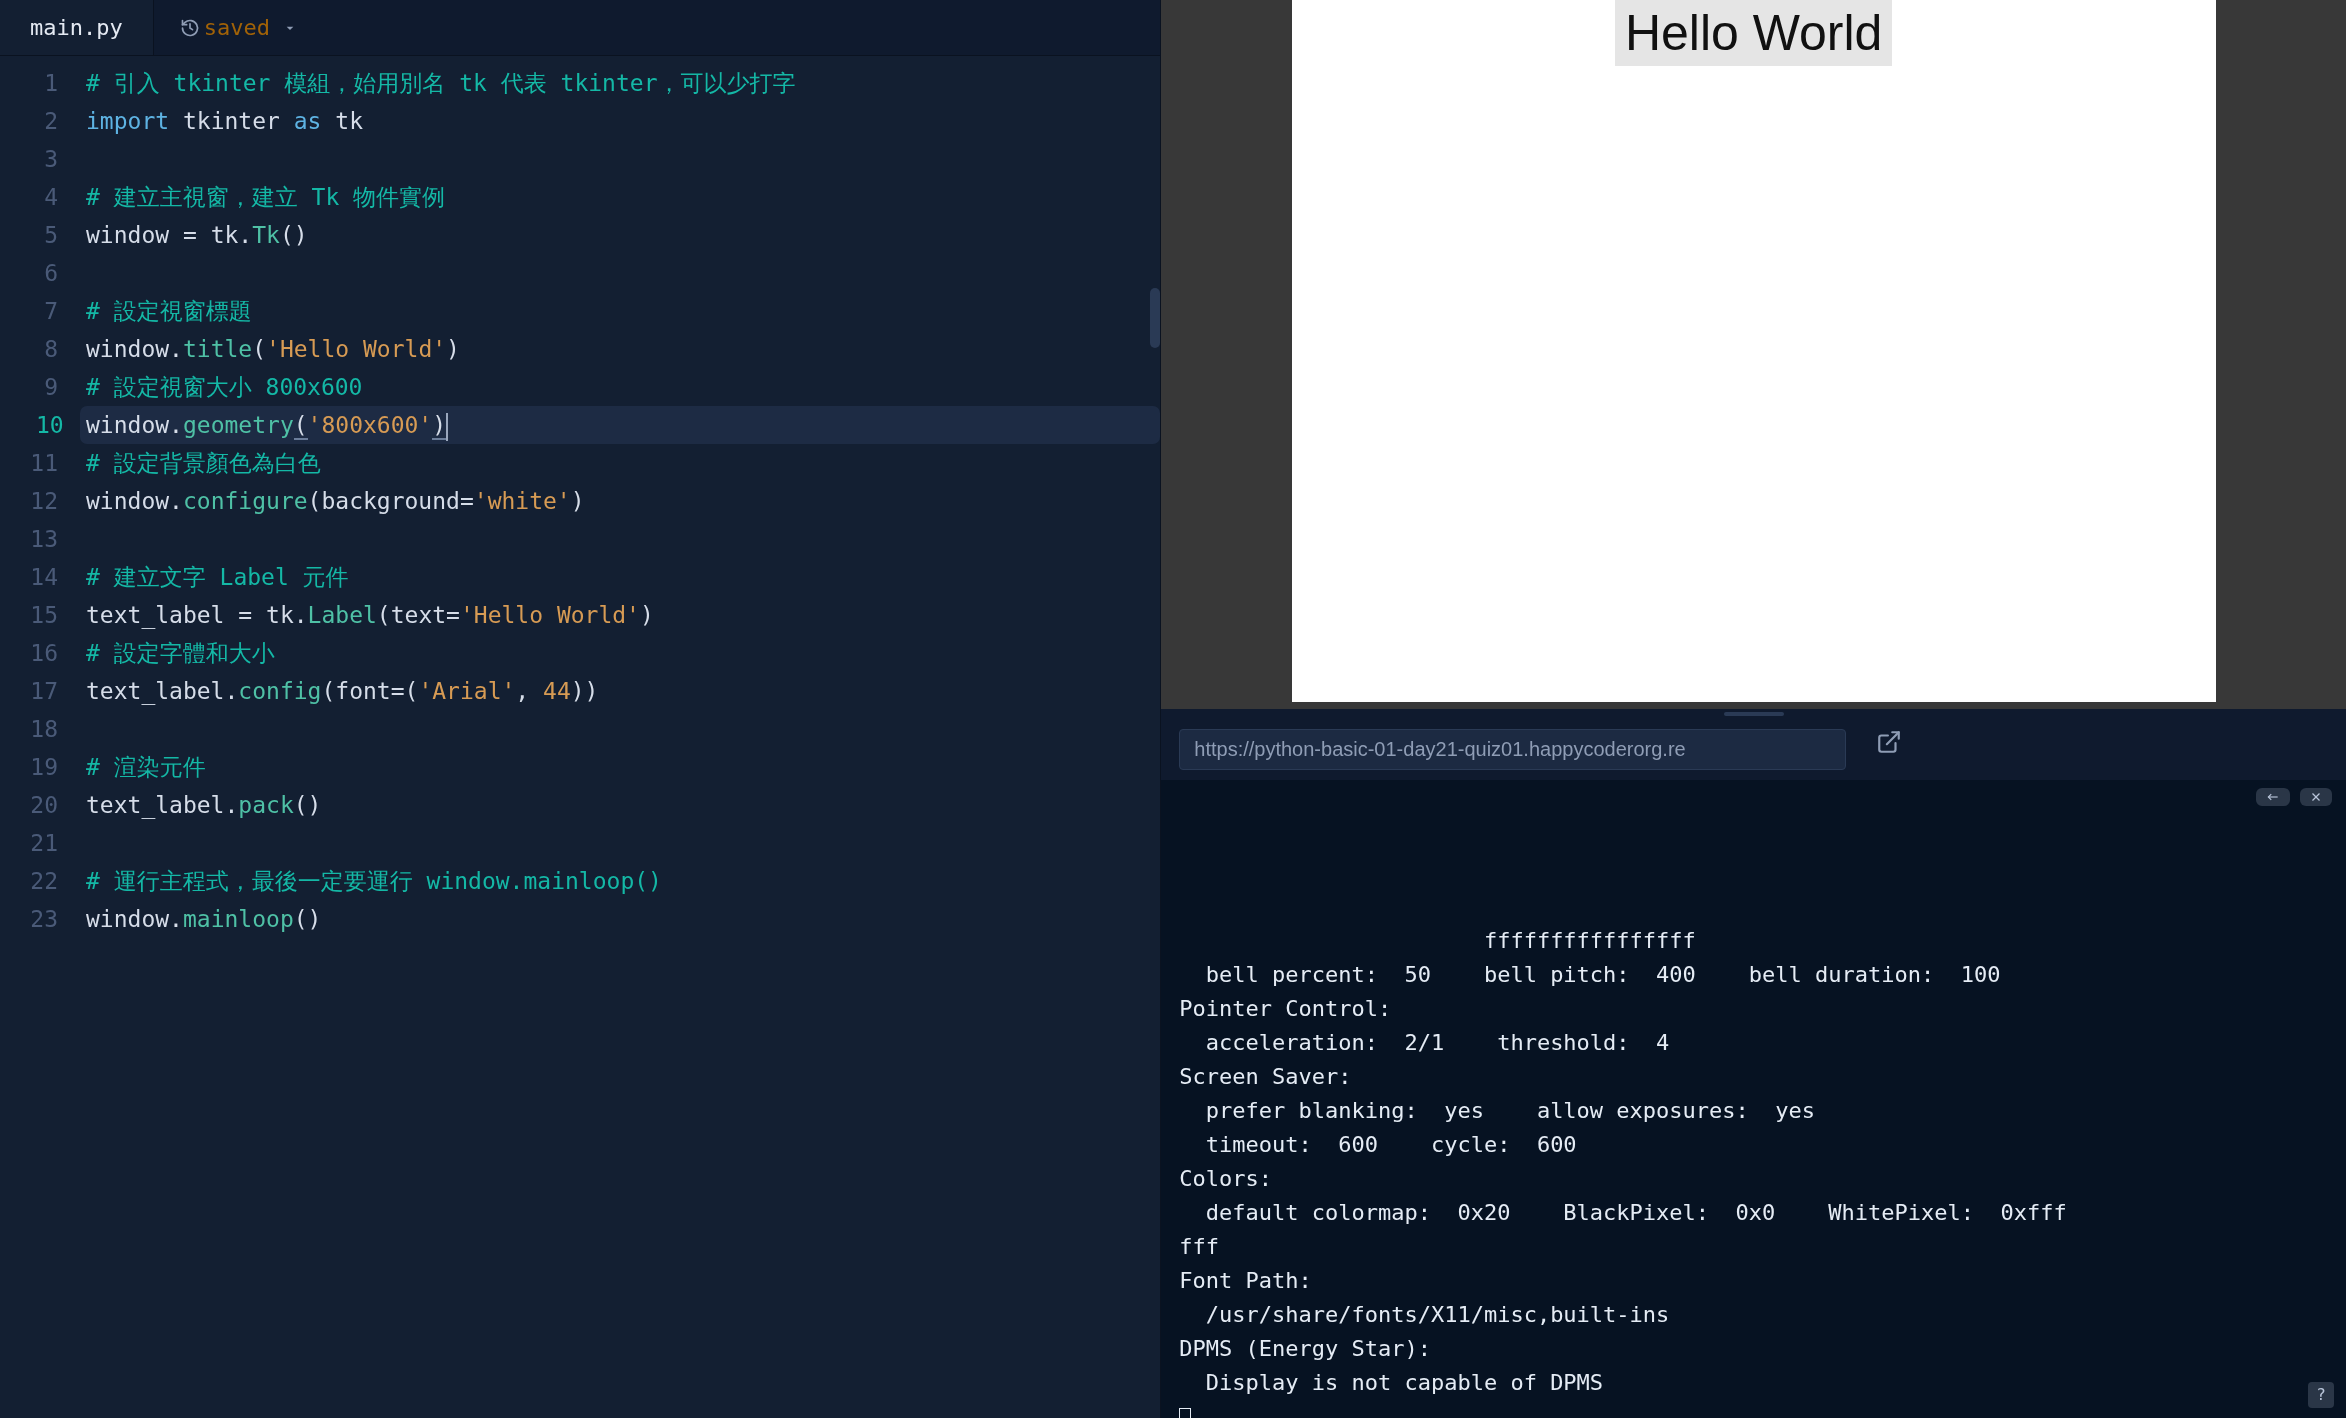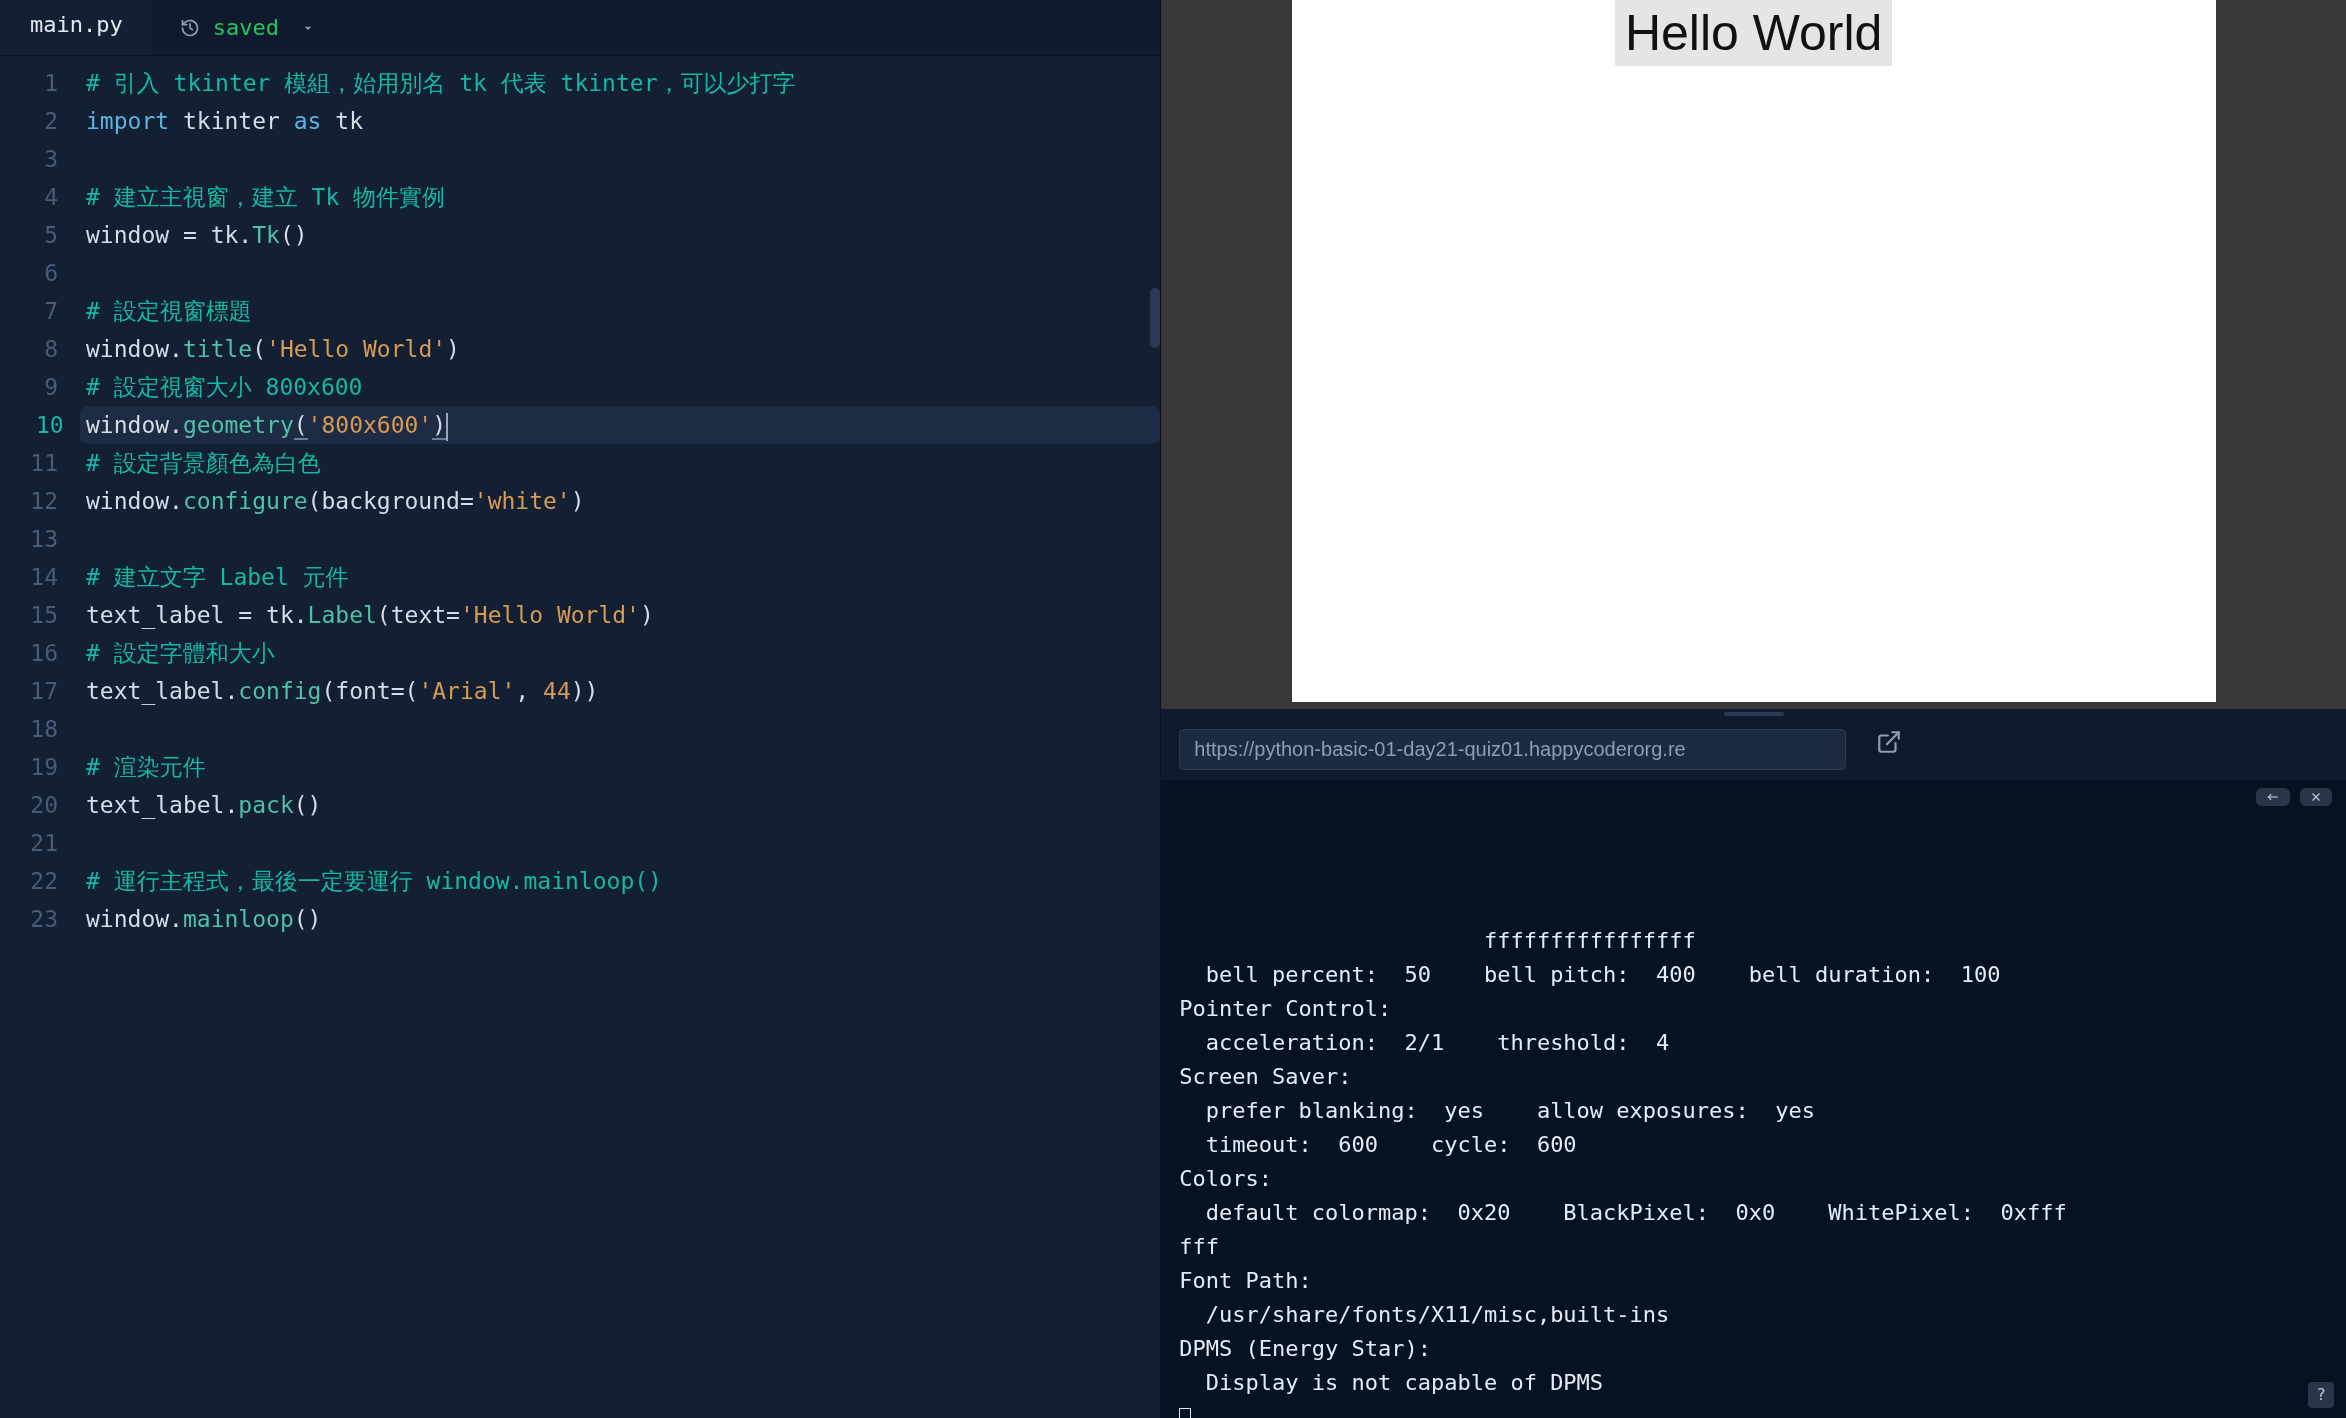--- a/index.html
+++ b/index.html
@@ -3,22 +3,22 @@
 <meta charset="utf-8">
 <style>
   * { box-sizing: border-box; margin: 0; padding: 0; }
   html, body { width: 100%; height: 100%; font-family: Menlo, Consolas, "DejaVu Sans Mono", monospace; background: #0f1829; overflow: hidden; }
   .app { display: flex; width: 100%; height: 100%; }
   .left-pane { flex: 0 0 49.5%; display: flex; flex-direction: column; background: #131f32; border-right: 1px solid #0a1220; position: relative; }
   .right-pane { flex: 1; display: flex; flex-direction: column; background: #ef4444; }
 
   
   .tab-bar { display: flex; align-items: center; height: 56px; background: #0f1a2e; border-bottom: 1px solid #0a1220; font-size: 22px; color: #b9c5d9; }
-  .tab { padding: 12px 30px; height: 100%; display: flex; background: #131f32; color: #e5eaf3; border-right: 1px solid #0a1220; }
-  .save-status { display: flex; align-items: center; gap: 13px; padding: 0 26px; color: #22c55e; }
+  .tab { padding: 0 30px; height: 100%; display: flex; align-items: center; background: #131f32; color: #e5eaf3; border-right: 1px solid #0a1220; }
+  .save-status { display: flex; align-items: center; gap: 4px; padding: 0 26px; color: #a16207; }
   .icon { display: inline-flex; }
   .chevron { margin-left: 8px; }
 
   
   .editor { flex: 1; display: flex; font-size: 23px; line-height: 38px; overflow: hidden; position: relative; }
   .gutter { width: 72px; text-align: right; padding: 8px 14px 8px 0; color: #4a5a78; user-select: none; background: #131f32; }
   .gutter .ln { height: 38px; }
   .gutter .ln.active { color: #14b8a6; padding-left: 36px; }
   .code { flex: 1; padding: 8px 0 8px 8px; color: #dbe3ef; white-space: pre; position: relative; }
   .code .line { height: 38px; padding-left: 6px; }

